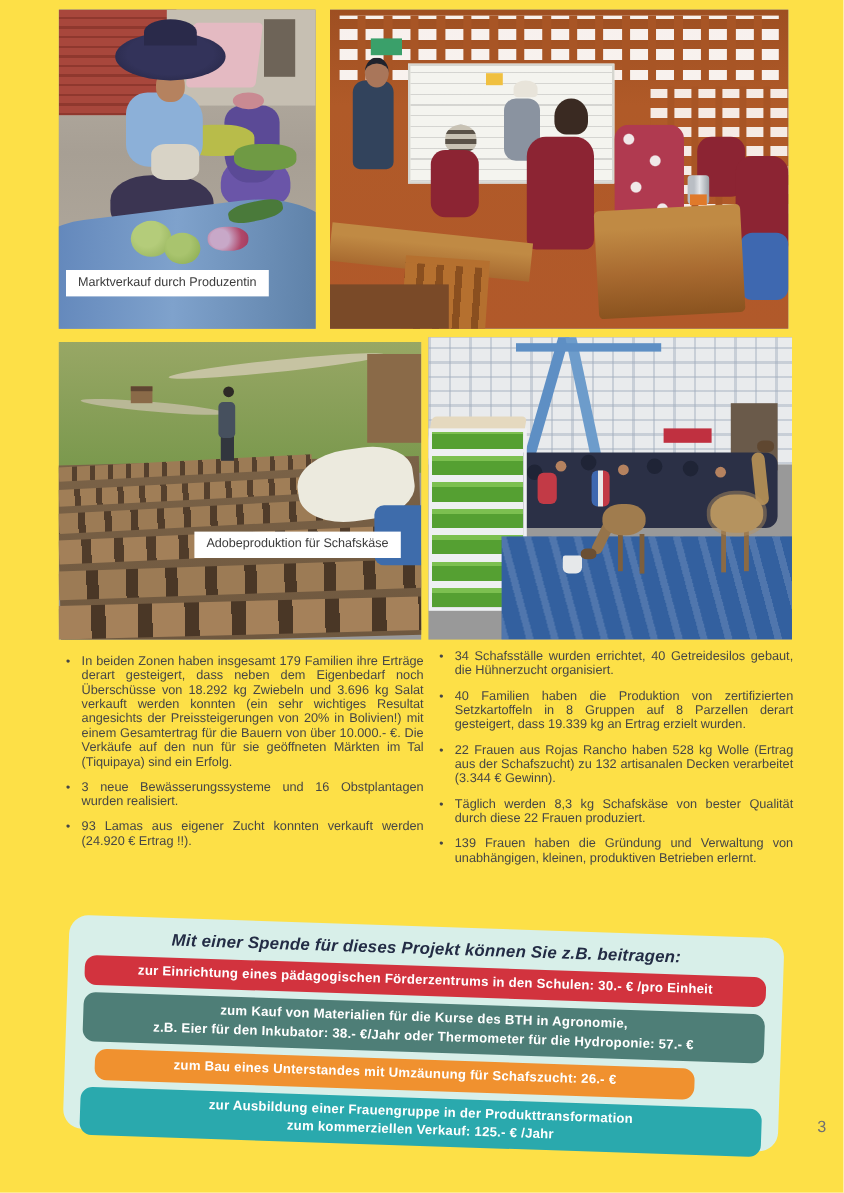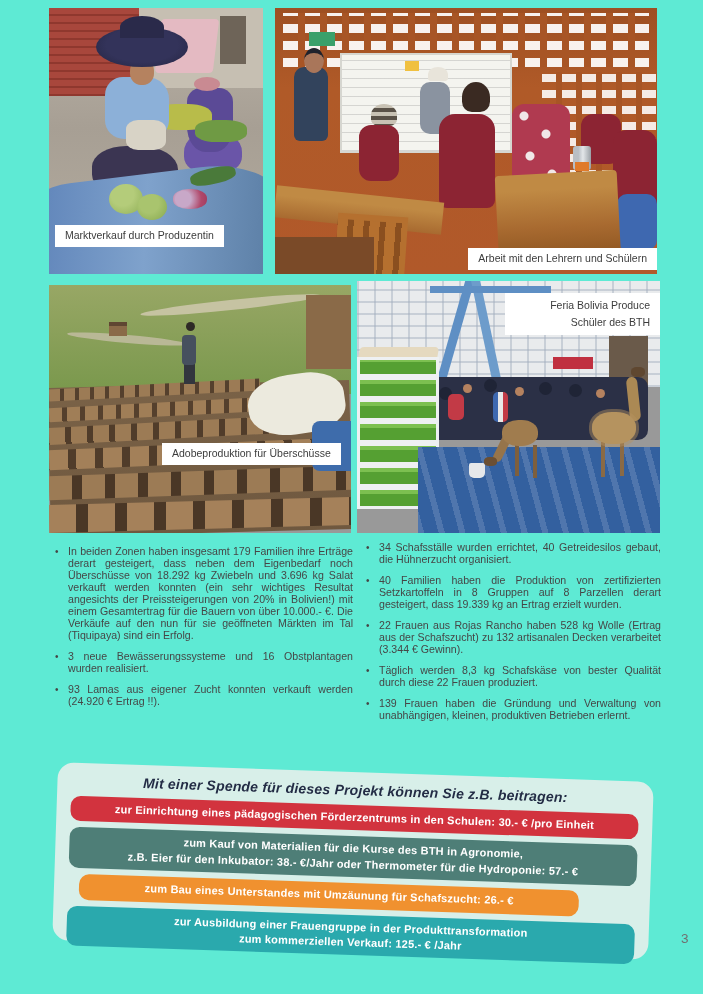--- a/index.html
+++ b/index.html
@@ -1,17 +1,17 @@
 <!DOCTYPE html>
 <html><head>
 <meta charset="utf-8">
 <style>
   html,body{margin:0;padding:0;background:#fff;}
   body{width:703px;height:994px;font-family:"Liberation Sans",sans-serif;}
-  .page{position:relative;width:703px;height:994px;background:#5eead4;overflow:hidden;}
+  .page{position:relative;width:703px;height:994px;background:#fde047;overflow:hidden;}
   .photo{position:absolute;overflow:hidden;background:#999;}
   .abs{position:absolute;}
   .caption{position:absolute;background:#fff;color:#3c3c3c;font-size:10.5px;line-height:1.3;
            padding:4px 10px;white-space:nowrap;z-index:30;}
 
   
   #photo-market{left:49px;top:8px;width:214px;height:266px;}
   .p1-street{left:0;top:0;right:0;bottom:0;background:linear-gradient(180deg,#b9b2a7 0%,#a79f94 45%,#b4ac9f 100%);}
   .p1-brick{left:0;top:0;width:46%;height:33%;background:repeating-linear-gradient(180deg,#a8473c 0 6px,#8f382e 6px 8px);}
   .p1-wall{right:0;top:0;width:58%;height:30%;background:#c6bfb2;}
@@ -197,21 +197,20 @@
     <div class="abs p2-blanket"></div>
     <div class="abs p2-kid3"></div>
     <div class="abs p2-kid4"></div>
     <div class="abs p2-kid4-skirt"></div>
     <div class="abs p2-desk1"></div>
     <div class="abs p2-chair1"></div>
     <div class="abs p2-desk2"></div>
     <div class="abs p2-can"></div>
     <div class="abs p2-can-label"></div>
     <div class="abs p2-floor"></div>
-    <div class="caption" id="caption-classroom">Arbeit mit den Lehrern und Schülern</div>
   </div>
 
   <div class="photo" id="photo-adobe">
     <div class="abs p3-hills"></div>
     <div class="abs p3-path"></div>
     <div class="abs p3-path2"></div>
     <div class="abs p3-house1"></div>
     <div class="abs p3-house2"></div>
     <div class="abs p3-structure"></div>
     <div class="abs p3-ground"></div>
@@ -219,21 +218,21 @@
     <div class="abs p3-row p3-row2"></div>
     <div class="abs p3-row p3-row3"></div>
     <div class="abs p3-row p3-row4"></div>
     <div class="abs p3-row p3-row5"></div>
     <div class="abs p3-row p3-row6"></div>
     <div class="abs p3-tarp-white"></div>
     <div class="abs p3-tarp-blue"></div>
     <div class="abs p3-man-legs"></div>
     <div class="abs p3-man-body"></div>
     <div class="abs p3-man-head"></div>
-    <div class="caption" id="caption-adobe">Adobeproduktion für Überschüsse</div>
+    <div class="caption" id="caption-adobe">Adobeproduktion für Schafskäse</div>
   </div>
 
   <div class="photo" id="photo-feria">
     <div class="abs p4-building"></div>
     <div class="abs p4-beam1"></div>
     <div class="abs p4-beam2"></div>
     <div class="abs p4-beam3"></div>
     <div class="abs p4-awning"></div>
     <div class="abs p4-sign"></div>
     <div class="abs p4-door"></div>
@@ -254,24 +253,20 @@
     <div class="abs p4-llama1-leg1"></div>
     <div class="abs p4-llama1-leg2"></div>
     <div class="abs p4-llama1-neck"></div>
     <div class="abs p4-llama1-body"></div>
     <div class="abs p4-llama1-head"></div>
     <div class="abs p4-llama2-leg1"></div>
     <div class="abs p4-llama2-leg2"></div>
     <div class="abs p4-llama2-neck"></div>
     <div class="abs p4-llama2-body"></div>
     <div class="abs p4-llama2-head"></div>
-    <div class="caption" id="caption-feria">
-      <span>Feria Bolivia Produce</span><br>
-      <span>Schüler des BTH</span>
-    </div>
   </div>
 
   <div class="col" id="col-left">
     <div class="bullet">
       <span class="dot">•</span>
       <span class="btext">In beiden Zonen haben insgesamt 179 Familien ihre Erträge derart gesteigert, dass neben dem Eigenbedarf noch Überschüsse von 18.292 kg Zwiebeln und 3.696 kg Salat verkauft werden konnten (ein sehr wichtiges Resultat angesichts der Preissteigerungen von 20% in Bolivien!) mit einem Gesamtertrag für die Bauern von über 10.000.- €. Die Verkäufe auf den nun für sie geöffneten Märkten im Tal (Tiquipaya) sind ein Erfolg.</span>
     </div>
     <div class="bullet">
       <span class="dot">•</span>
       <span class="btext">3 neue Bewässerungssysteme und 16 Obstplantagen wurden realisiert.</span>

